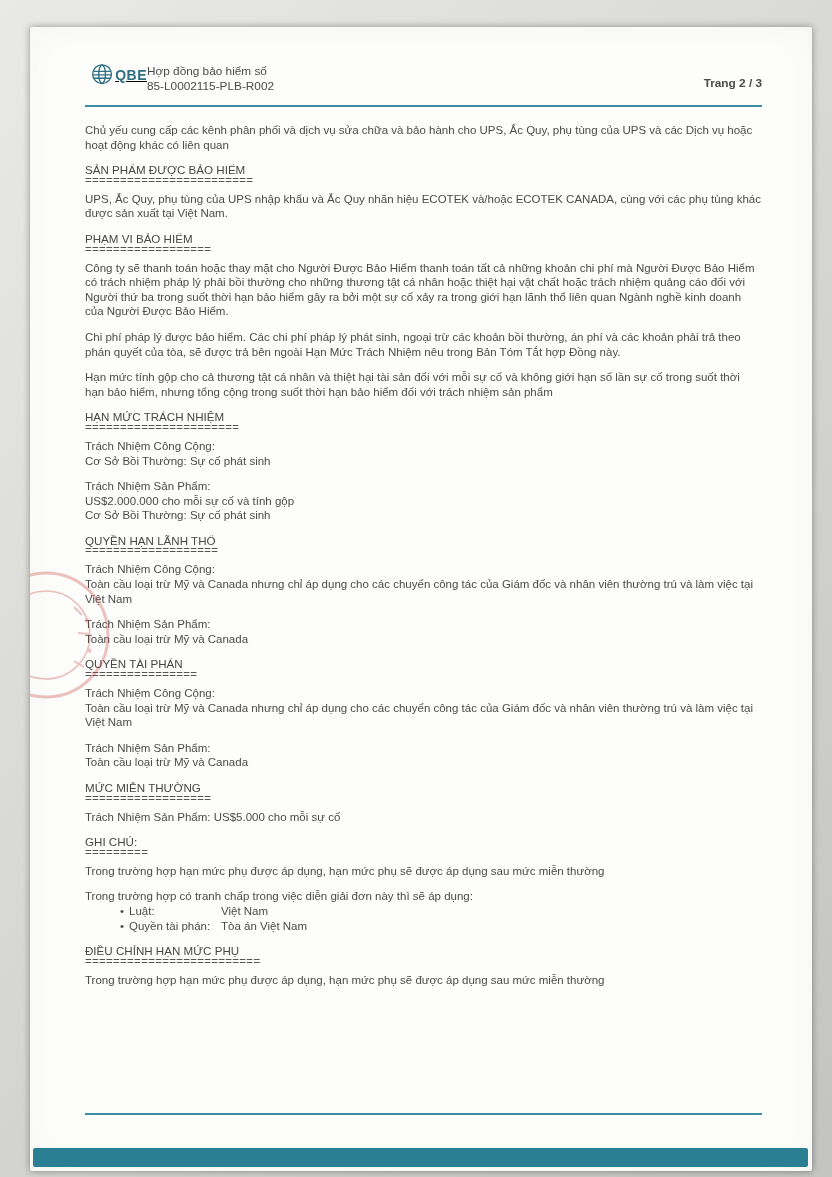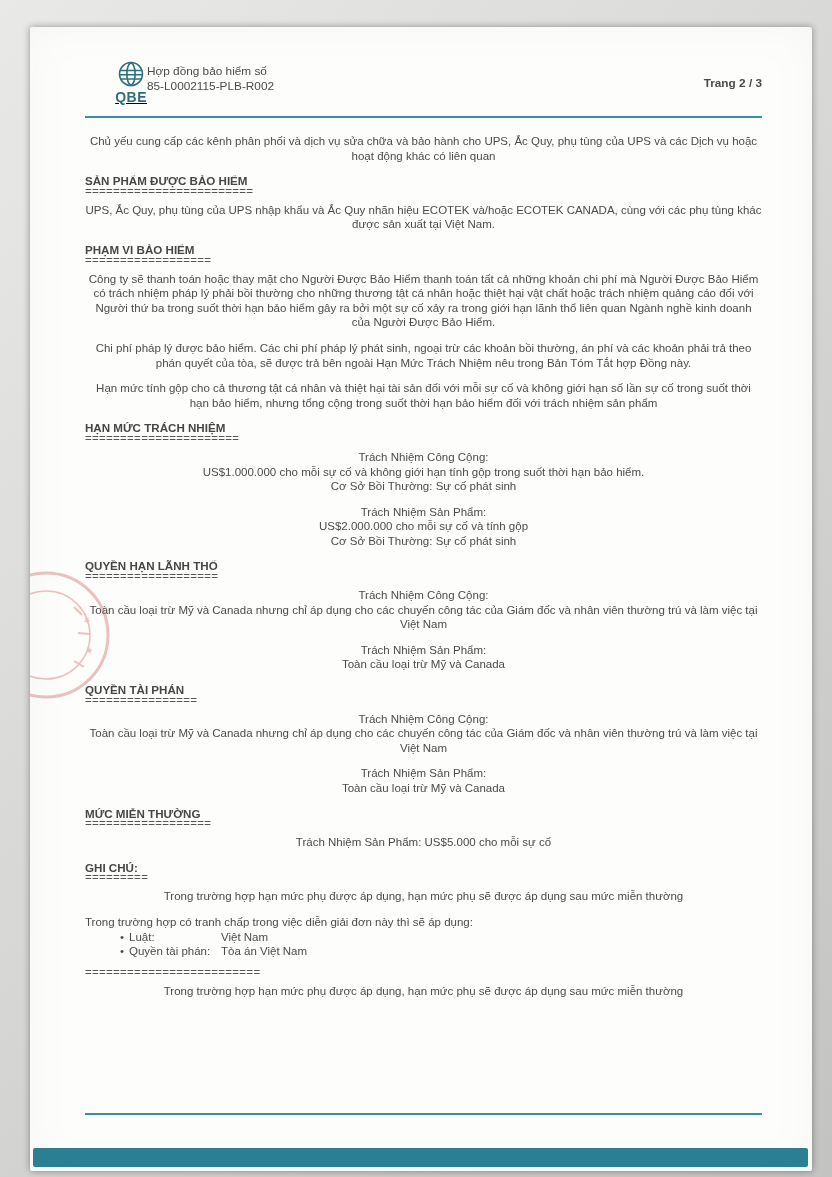--- a/index.html
+++ b/index.html
@@ -15,40 +15,40 @@
   .paper {
     position:absolute; left:30px; top:27px; right:20px; bottom:6px;
     background:#fdfdfc;
     box-shadow:0 0 7px rgba(0,0,0,.38), inset 0 0 40px rgba(120,120,115,.06);
     border-radius:2px;
     overflow:hidden;
   }
 
   
   .header { display:flex; align-items:flex-start; padding:33px 50px 0 55px; }
-  .logo { width:62px; display:flex; flex-direction:column; align-items:flex-end;text-decoration:underline; }
+  .logo { width:62px; display:flex; flex-direction:row; align-items:center;text-decoration:underline; }
   .logo svg { display:block; margin-left:4px; }
   .logo-text { font-weight:bold; font-size:14px; letter-spacing:.5px; color:#2d6e81; margin-top:-1px; }
   .doc-title { font-weight:normal; font-size:11.8px; line-height:15px; color:#4a4a4a; padding-top:4px; }
   .page-num { margin-left:auto; font-weight:bold; font-size:11.8px; color:#4a4a4a; padding-top:16px; }
 
   .rule { background:#3b8ea0; }
   .top-rule { height:2px; margin:11px 50px 0 55px; }
 
   
   .content {
     padding:16px 50px 0 55px;
     font-size:11.5px; line-height:14.6px; color:#4b4b4b;
     max-height:985px; overflow:hidden;
   }
   .blk { margin-bottom:11px; }
   .heading { margin-top:5px; margin-bottom:5px; }
-  .h-title { font-weight:bold; color:#464646; font-size:11.6px; }
+  .h-title { font-weight:normal; color:#464646; font-size:11.6px; }
   .h-underline { line-height:9px; letter-spacing:.3px; color:#555; white-space:nowrap; overflow:hidden; transform:translateY(-2px); }
-  .para div { min-height:14.6px;text-align:center; }
+  .para div { min-height:14.6px; }
 
   .bullets .b-row { display:flex; }
   .bullets .dot { width:14px; text-align:center; margin-left:30px; }
   .bullets .b-label { width:92px; }
 
   
   .stamp { position:absolute; left:-52px; top:528px; width:150px; height:160px; opacity:.30; pointer-events:none; }
 
   
   .bottom-rule { position:absolute; left:55px; right:50px; bottom:56px; height:2px; }
@@ -106,21 +106,20 @@
         </div>
         <div class="blk para">
           <div class="p-line">Hạn mức tính gộp cho cả thương tật cá nhân và thiệt hại tài sản đối với mỗi sự cố và không giới hạn số lần sự cố trong suốt thời hạn bảo hiểm, nhưng tổng cộng trong suốt thời hạn bảo hiểm đối với trách nhiệm sản phẩm</div>
         </div>
         <div class="blk heading">
           <div class="h-title">HẠN MỨC TRÁCH NHIỆM</div>
           <div class="h-underline">======================</div>
         </div>
         <div class="blk para">
           <div class="p-line">Trách Nhiệm Công Cộng:</div>
-          <div class="p-line">US$1.000.000 cho mỗi sự cố và không giới hạn tính gộp trong suốt thời hạn bảo hiểm.</div>
           <div class="p-line">Cơ Sở Bồi Thường: Sự cố phát sinh</div>
         </div>
         <div class="blk para">
           <div class="p-line">Trách Nhiệm Sản Phẩm:</div>
           <div class="p-line">US$2.000.000 cho mỗi sự cố và tính gộp</div>
           <div class="p-line">Cơ Sở Bồi Thường: Sự cố phát sinh</div>
         </div>
         <div class="blk heading">
           <div class="h-title">QUYỀN HẠN LÃNH THỔ</div>
           <div class="h-underline">===================</div>
@@ -166,20 +165,21 @@
             <span class="b-label">Luật:</span>
             <span class="b-value">Việt Nam</span>
           </div>
           <div class="b-row">
             <span class="dot">•</span>
             <span class="b-label">Quyền tài phán:</span>
             <span class="b-value">Tòa án Việt Nam</span>
           </div>
         </div>
         <div class="blk heading">
+          <div class="h-title">ĐIỀU CHỈNH HẠN MỨC PHỤ</div>
           <div class="h-underline">=========================</div>
         </div>
         <div class="blk para">
           <div class="p-line">Trong trường hợp hạn mức phụ được áp dụng, hạn mức phụ sẽ được áp dụng sau mức miễn thường</div>
         </div>
       </div>
 
     <div class="stamp">
       <svg width="150" height="160" viewBox="0 0 150 160" aria-hidden="true">
         <g fill="none" stroke="#c0392b">

